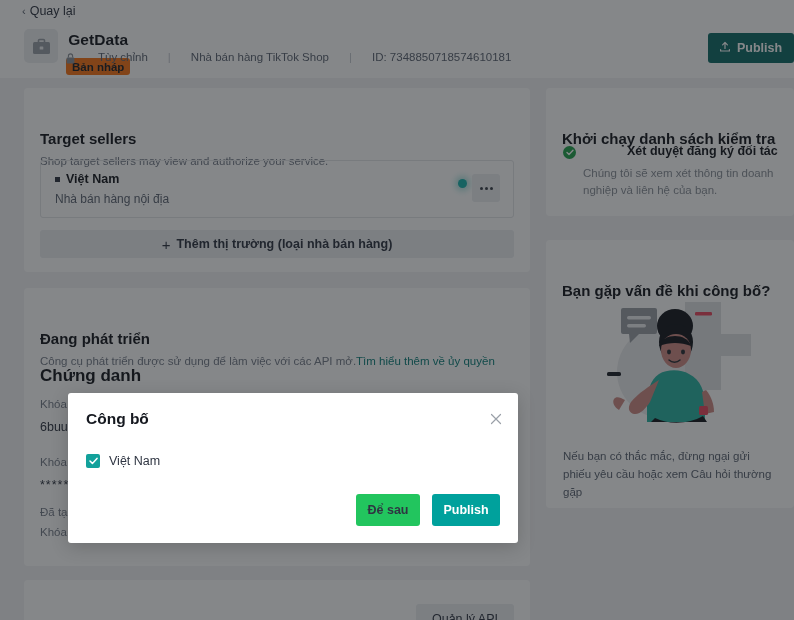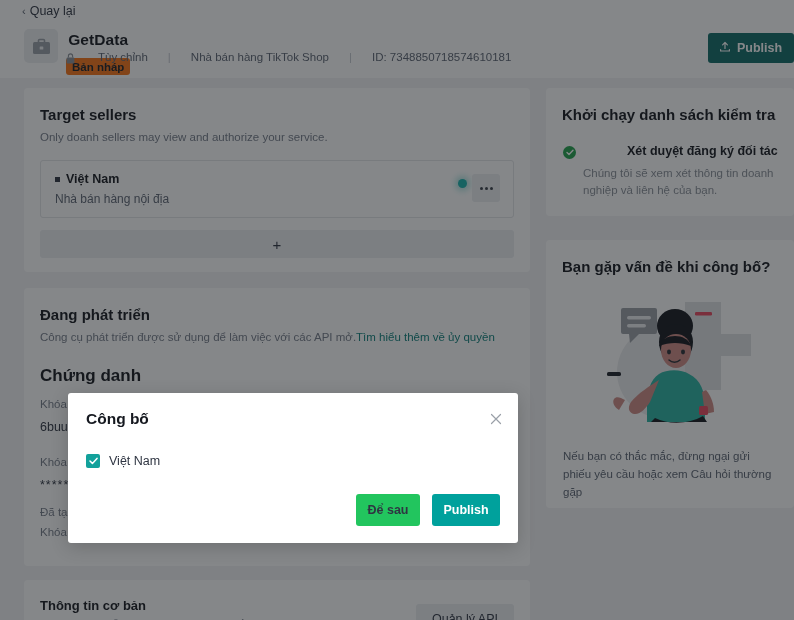--- a/index.html
+++ b/index.html
@@ -35,21 +35,21 @@
   }
 
   
   .card { position: absolute; background: #ffffff; border-radius: 4px; }
   #card-target { left: 24px; top: 88px; width: 506px; height: 184px; }
   #card-dev    { left: 24px; top: 288px; width: 506px; height: 278px; }
   #card-basic  { left: 24px; top: 580px; width: 506px; height: 92px; }
   #card-check  { left: 546px; top: 88px; width: 248px; height: 128px; }
   #card-help   { left: 546px; top: 240px; width: 248px; height: 268px; }
 
-  .card-h1 { font-size: 15px; font-weight: 700; color: #15181f; }
+  .card-h1 { font-size: 15px; font-weight: 700; color: #15181f; margin-top: 24px; }
   .card-sub { font-size: 11.5px; color: #767d8a; margin-top: 6px; line-height: 1.45; }
   .pad { padding: 18px 16px 0 16px; }
 
   .seller-box { position: absolute; left: 16px; top: 72px; width: 474px; height: 58px; border: 1px solid #e3e5e8; border-radius: 3px; }
   .seller-name { position: absolute; left: 14px; top: 11px; font-size: 12.5px; font-weight: 700; color: #15181f; display: flex; align-items: center; gap: 6px; }
   .sq { width: 5px; height: 5px; background: #2f3542; display: inline-block; }
   .seller-desc { position: absolute; left: 14px; top: 31px; font-size: 12px; color: #5d6573; }
   .dots-btn { position: absolute; right: 13px; top: 13px; width: 28px; height: 28px; background: #eceef1; border-radius: 3px; display: flex; align-items: center; justify-content: center; gap: 2px; cursor: pointer; }
   .dot3 { width: 3px; height: 3px; background: #3a4049; border-radius: 50%; }
   .cursor-dot { position: absolute; right: 46px; top: 18px; width: 9px; height: 9px; border-radius: 50%; background: #19b3ad; box-shadow: 0 0 6px 3px rgba(25,179,173,.35); }
@@ -136,39 +136,40 @@
               <path d="M1.6 8.6v1.4h8.8V8.6" stroke="#ffffff" stroke-width="1.2" fill="none" stroke-linecap="round"></path>
             </svg>
         </span>
         <span>Publish</span>
       </button>
     </div>
 
     <div class="card" id="card-target">
       <div class="pad">
         <div class="card-h1">Target sellers</div>
-        <div class="card-sub">Only doanh sellers may view and authorize your service.</div>
+        <div class="card-sub">Shop target sellers may view and authorize your service.</div>
       </div>
 
       <div class="seller-box">
         <div class="seller-name">
           <span class="sq"></span>
           <span>Việt Nam</span>
         </div>
         <div class="seller-desc">Nhà bán hàng nội địa</div>
         <div class="cursor-dot"></div>
         <div class="dots-btn">
           <span class="dot3"></span>
           <span class="dot3"></span>
           <span class="dot3"></span>
         </div>
       </div>
 
       <button class="add-market">
         <span class="plus">+</span>
+        <span>Thêm thị trường (loại nhà bán hàng)</span>
       </button>
     </div>
 
     <div class="card" id="card-dev">
       <div class="pad">
         <div class="card-h1">Đang phát triển</div>
         <div class="card-sub">
           <span>Công cụ phát triển được sử dụng để làm việc với các API mở.</span><span class="link-teal">Tìm hiểu thêm về ủy quyền</span>
         </div>
       </div>

